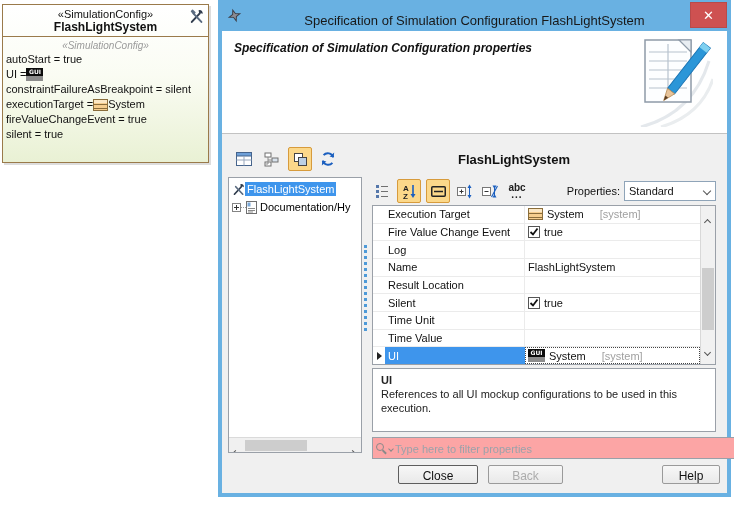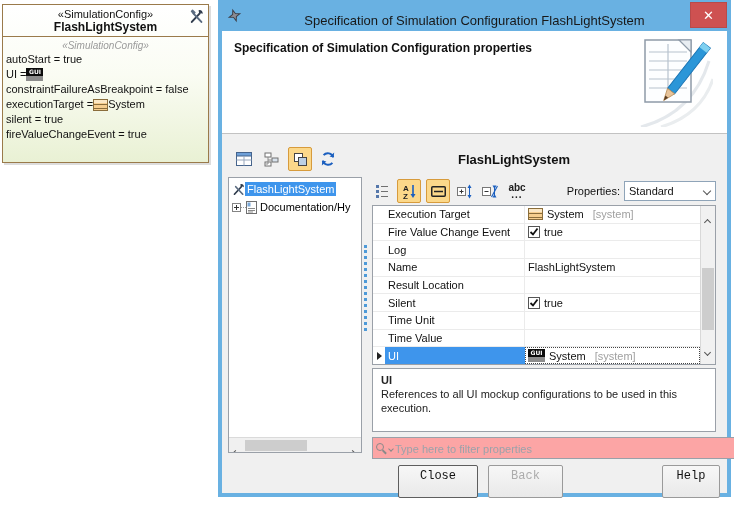--- a/index.html
+++ b/index.html
@@ -35,21 +35,21 @@
   .dlg{position:absolute;left:218px;top:0;width:513px;height:497px;background:var(--title-blue);}
   .dlg-title{position:absolute;left:0;top:0;width:100%;height:40px;display:flex;align-items:center;}
   .dlg-title-text{position:absolute;left:0;right:0;text-align:center;font-size:13px;color:#181818;}
   .dlg-logo{position:absolute;left:9px;top:8px;}
   .dlg-close{position:absolute;right:4px;top:2px;width:37px;height:26px;background:var(--close-red);
     color:#fff;font:bold 13px/26px "DejaVu Sans",sans-serif;text-align:center;cursor:default;border:1px solid #b84a4a;}
   .dlg-inner{position:absolute;left:4px;top:31px;width:505px;height:462px;background:#F0F0F0;}
 
   
   .hdrw{position:absolute;left:0;top:0;width:505px;height:103px;background:#fff;border-bottom:1px solid #C2C2C2;overflow:hidden;}
-  .hdrw h1{font-size:12px;font-weight:bold;color:#111;margin:10px 0 4px 12px;}
+  .hdrw h1{font-size:12px;font-weight:bold;color:#111;margin:10px 0 4px 12px;font-style:italic;}
   .hdrw p{font-size:11px;line-height:15px;color:#222;margin-left:20px;width:378px;}
   .hdr-art{position:absolute;right:14px;top:4px;}
 
   
   .tb1{position:absolute;left:10px;top:113px;height:30px;display:flex;align-items:center;}
   .tbtn{display:flex;align-items:center;justify-content:center;width:24px;height:24px;border:1px solid transparent;}
   .tbtn.hl{background:var(--hl-orange-bg);border:1px solid var(--hl-orange-bd);border-radius:2px;}
   .tb1 .tbtn{margin-right:4px;}
   .tb1-title{font-size:13px;font-weight:bold;color:#111;margin-left:114px;white-space:nowrap;}
 
@@ -84,42 +84,42 @@
   
   .ptable{position:absolute;left:150px;top:174px;width:344px;height:160px;background:#fff;border:1px solid var(--panel-bd);display:flex;flex-direction:column;}
   .prow{flex:1;display:flex;align-items:stretch;border-bottom:1px solid var(--grid);font-size:11px;color:#111;min-height:0;}
   .prow:last-child{border-bottom:none;}
   .pgut{width:12px;flex:0 0 auto;display:flex;align-items:center;justify-content:center;background:#fff;}
   .pname{width:140px;flex:0 0 auto;display:flex;align-items:center;padding-left:3px;border-right:1px solid var(--grid);overflow:hidden;white-space:nowrap;}
   .pval{flex:1;display:flex;align-items:center;padding-left:3px;margin-right:15px;overflow:hidden;white-space:nowrap;}
   .prow.sel .pname{background:var(--sel-blue);color:#fff;border-right-color:var(--sel-blue);}
   .prow.sel .pval{border:1px dotted #444;padding-left:2px;}
   .rowarrow{width:0;height:0;border-left:5px solid #222;border-top:4px solid transparent;border-bottom:4px solid transparent;}
-  .sysdim{color:#A0A0A0;margin-left:9px;}
+  .sysdim{color:#A0A0A0;margin-left:16px;}
   .cb{width:12px;height:12px;border:1px solid #555;background:#fff;display:flex;align-items:center;justify-content:center;margin-right:4px;flex:0 0 auto;}
   .pval .gui-ic,.pval .elem-ic{margin-right:4px;}
 
   .vscroll{position:absolute;left:478px;top:175px;width:15px;height:158px;background:#F1F1F1;border-left:1px solid #D8D8D8;}
   .vsa{position:absolute;left:4px;}
   .vthumb{position:absolute;left:1px;width:12px;top:62px;height:62px;background:#CDCDCD;}
 
   
   .descp{position:absolute;left:150px;top:337px;width:344px;height:64px;background:#fff;border:1px solid var(--panel-bd);padding:4px 8px;font-size:11px;line-height:14px;color:#222;}
   .descp b{display:block;}
   .filter{position:absolute;left:150px;top:406px;width:379px;height:22px;background:#fca5a5;border:1px solid var(--panel-bd);display:flex;align-items:flex-end;}
   .mag{position:relative;width:22px;height:16px;flex:0 0 auto;}
   .mag .lens{position:absolute;left:3px;top:1px;width:8px;height:8px;border:1.5px solid #8A8A8A;border-radius:50%;}
   .mag .stem{position:absolute;left:9px;top:9px;width:5px;height:1.5px;background:#8A8A8A;transform:rotate(45deg);}
   .mag .chv{position:absolute;right:2px;top:5px;border-color:#8A8A8A;width:4px;height:4px;}
   .filter input{border:none;outline:none;flex:1;font-family:"Liberation Sans",sans-serif;font-size:11px;color:#333;background:transparent;height:18px;}
   .filter input::placeholder{color:#9BA2AA;}
 
   
-  .btn{position:absolute;top:434px;height:33px;background:linear-gradient(180deg,#F7F7F7,#E9E9E9);
-    border:1px solid #9A9A9A;border-radius:2px;font-family:Liberation Mono, monospace;font-size:12px;color:#111;text-align:center;line-height:21px;}
+  .btn{position:absolute;top:434px;height:19px;background:linear-gradient(180deg,#F7F7F7,#E9E9E9);
+    border:1px solid #9A9A9A;border-radius:2px;font-family:Liberation Sans, sans-serif;font-size:12px;color:#111;text-align:center;line-height:21px;}
   .btn.default{border-color:#5E5E5E;}
   .btn.disabled{color:#ACACAC;}
 
   svg{display:block;}
 </style>
 </head>
 <body>
 
 <div id="stage">
 
@@ -139,32 +139,32 @@
     <div class="cb-body">
       <div class="cb-body-stereo">«SimulationConfig»</div>
       <div class="cb-line">
           <span>autoStart = true</span>
         </div>
       <div class="cb-line">
         <span>UI = </span>
         <span class="gui-ic"><span>GUI</span></span>
       </div>
       <div class="cb-line">
-          <span>constraintFailureAsBreakpoint = false</span>
+          <span>constraintFailureAsBreakpoint = silent</span>
         </div>
       <div class="cb-line">
         <span>executionTarget = </span>
         <span class="elem-ic"></span>
         <span>System</span>
       </div>
       <div class="cb-line">
+          <span>fireValueChangeEvent = true</span>
+        </div>
+      <div class="cb-line">
           <span>silent = true</span>
-        </div>
-      <div class="cb-line">
-          <span>fireValueChangeEvent = true</span>
         </div>
     </div>
   </div>
 
   <div class="dlg">
     <div class="dlg-title">
       <span class="dlg-logo">
         <svg width="15" height="15" viewBox="0 0 16 16">
           <path d="M8 0.5 L10 6 L15.5 8 L10 10 L8 15.5 L6 10 L0.5 8 L6 6 Z" fill="#3C3C44" transform="rotate(-18 8 8)"></path>
           <path d="M8 3.5 L9.2 6.8 L12.5 8 L9.2 9.2 L8 12.5 L6.8 9.2 L3.5 8 L6.8 6.8 Z" fill="#8B8B93" transform="rotate(-18 8 8)"></path>

